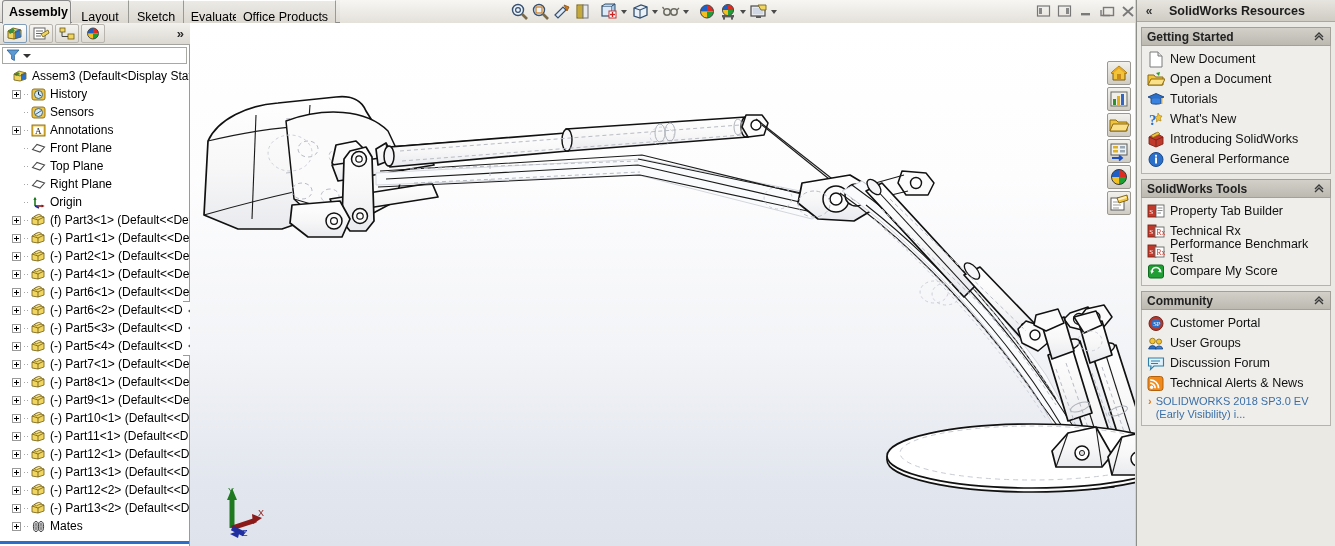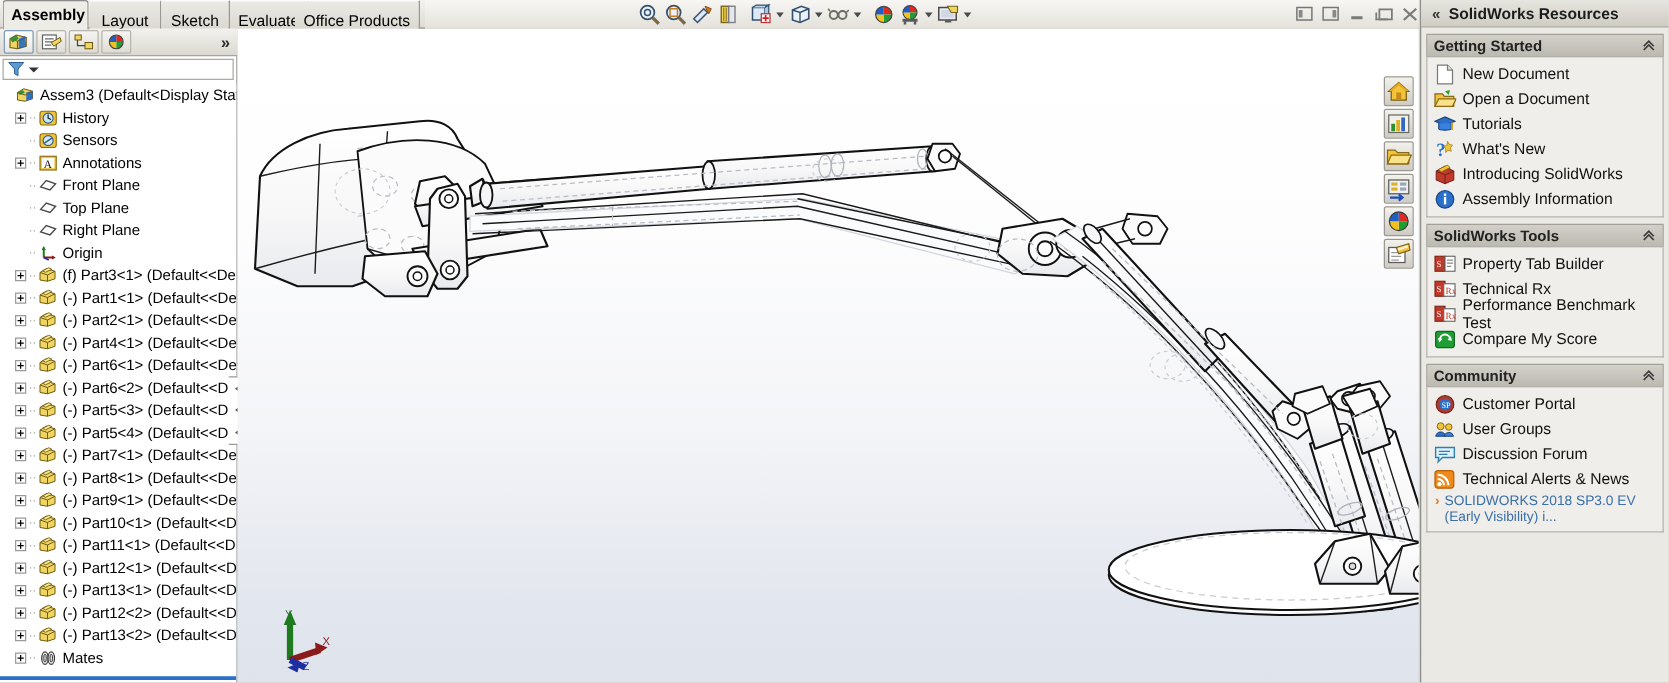--- a/index.html
+++ b/index.html
@@ -144,21 +144,21 @@
   #rightpanel {
     position: absolute; left: 1136px; top: 0; width: 199px; height: 546px;
     background: #ebe9e3;
     border-left: 1px solid #8f8f8a;
   }
   #rp-head {
     height: 22px; background: linear-gradient(#e7e5df,#cfccc4);
     display: flex; align-items: center; border-bottom: 1px solid #a9a7a0;
   }
   #rp-head .collapse { width: 22px; text-align: center; font-size: 12px; color: #333; font-weight: bold; letter-spacing: -2px; }
-  #rp-head .title { flex: 1; text-align: left; font-weight: bold; font-size: 12.5px; color: #1c1c1c; padding-right: 20px;}
+  #rp-head .title { flex: 1; text-align: center; font-weight: bold; font-size: 12.5px; color: #1c1c1c; padding-right: 20px;}
 
   .section { margin: 5px 4px 0 4px; }
   .sec-head {
     height: 19px; background: linear-gradient(#d3d0c9,#bcb9b1);
     border: 1px solid #a3a099;
     display: flex; align-items: center; padding: 0 5px;
     font-weight: bold; font-size: 12px; color: #222;
   }
   .sec-head .caret { margin-left: auto; color: #3a3a3a; font-size: 12px; }
   .sec-body {
@@ -930,21 +930,21 @@
                   <path d="M4 4.5 L11 1 L13 3 L6 6.5 Z" fill="#f2c43a" stroke="#8a6a12" stroke-width="0.7"></path>
                 </svg></span>
               <span>Introducing SolidWorks</span>
             </div>
             <div class="rlink">
               <span class="ricon"><svg width="18" height="17" viewBox="0 0 18 17">
                   <circle cx="9" cy="8.5" r="7" fill="#2a6fc9" stroke="#1a4a8c" stroke-width="1"></circle>
                   <rect x="8.1" y="6.5" width="1.9" height="6" fill="#fff"></rect>
                   <rect x="8.1" y="3.8" width="1.9" height="1.9" fill="#fff"></rect>
                 </svg></span>
-              <span>Assembly Information</span>
+              <span>General Performance</span>
             </div>
           </div>
         </div>
         <div class="section">
           <div class="sec-head">
             <span>SolidWorks Tools</span>
             <span class="caret"><svg width="12" height="10" viewBox="0 0 12 10">
                 <path d="M2 6 L6 2 L10 6" fill="none" stroke="#3a3a3a" stroke-width="1.4"></path>
                 <path d="M2 9 L6 5 L10 9" fill="none" stroke="#3a3a3a" stroke-width="1.4"></path>
               </svg></span>

